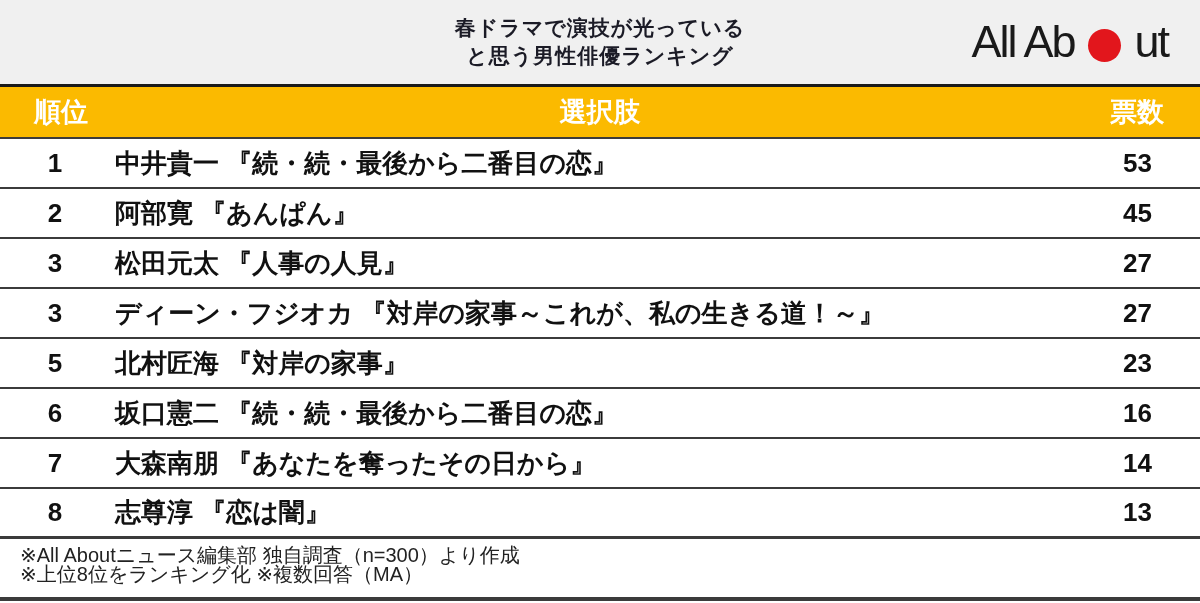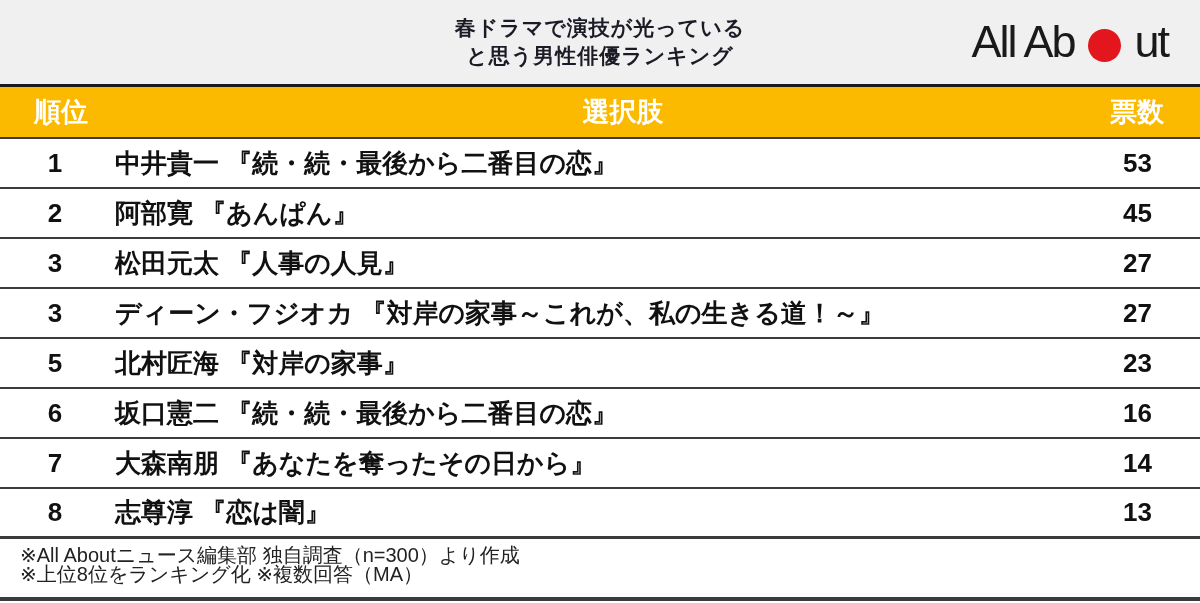--- a/index.html
+++ b/index.html
@@ -62,21 +62,20 @@
     position: relative;
     flex: none;
   }
   .col-rank  { width: 110px; text-align: center; flex: none; }
   .col-choice{ flex: 1; text-align: left; padding-left: 5px; }
   .col-votes { width: 155px; text-align: right; padding-right: 48px; flex: none; }
   .thead .col-rank { padding-left: 12px; }
   .thead .col-choice-label {
     position: absolute; left: 50%; top: 50%;
     transform: translate(-50%, -50%);
-    margin-left: 23px;
   }
   .thead .col-votes { padding-right: 36px; }
 
   .rows { flex: none; }
   .row {
     height: 50px;
     display: flex; align-items: center;
     border-bottom: 2px solid #3b3b3b;
     background: #ffffff;
     color: #111111;

